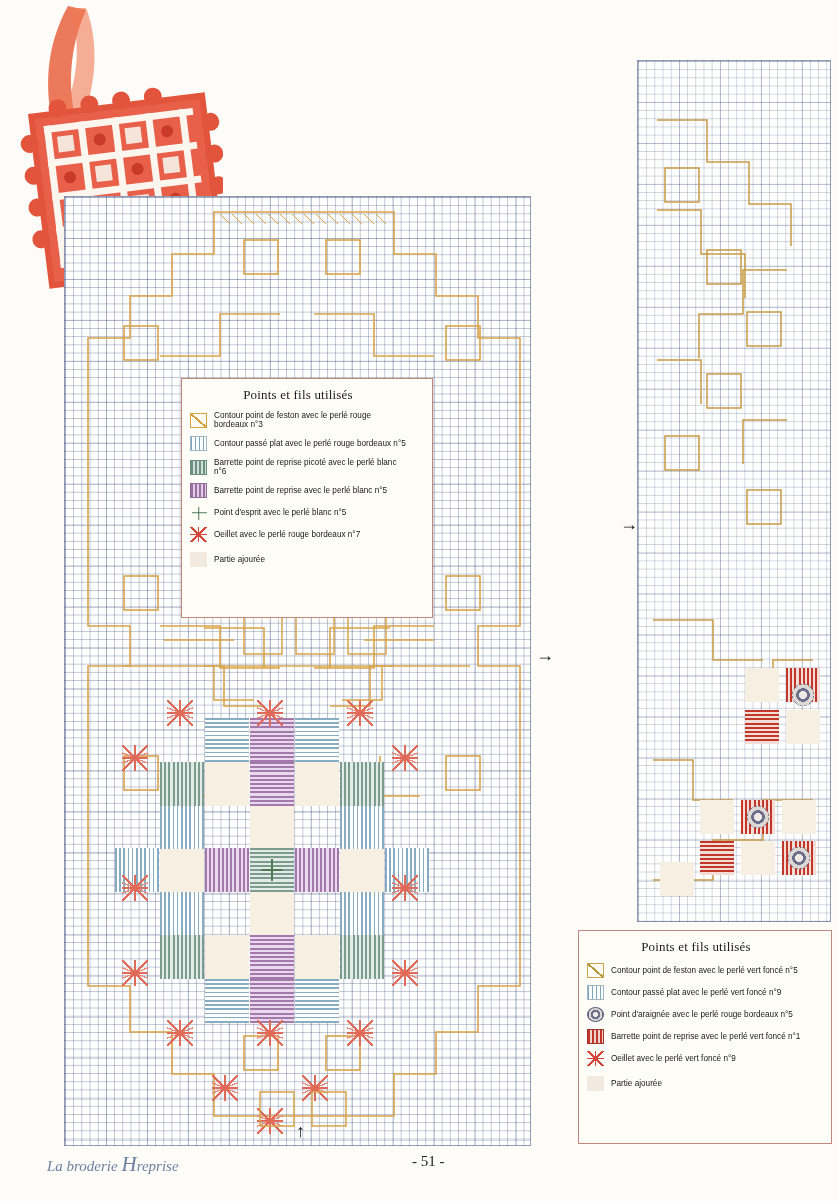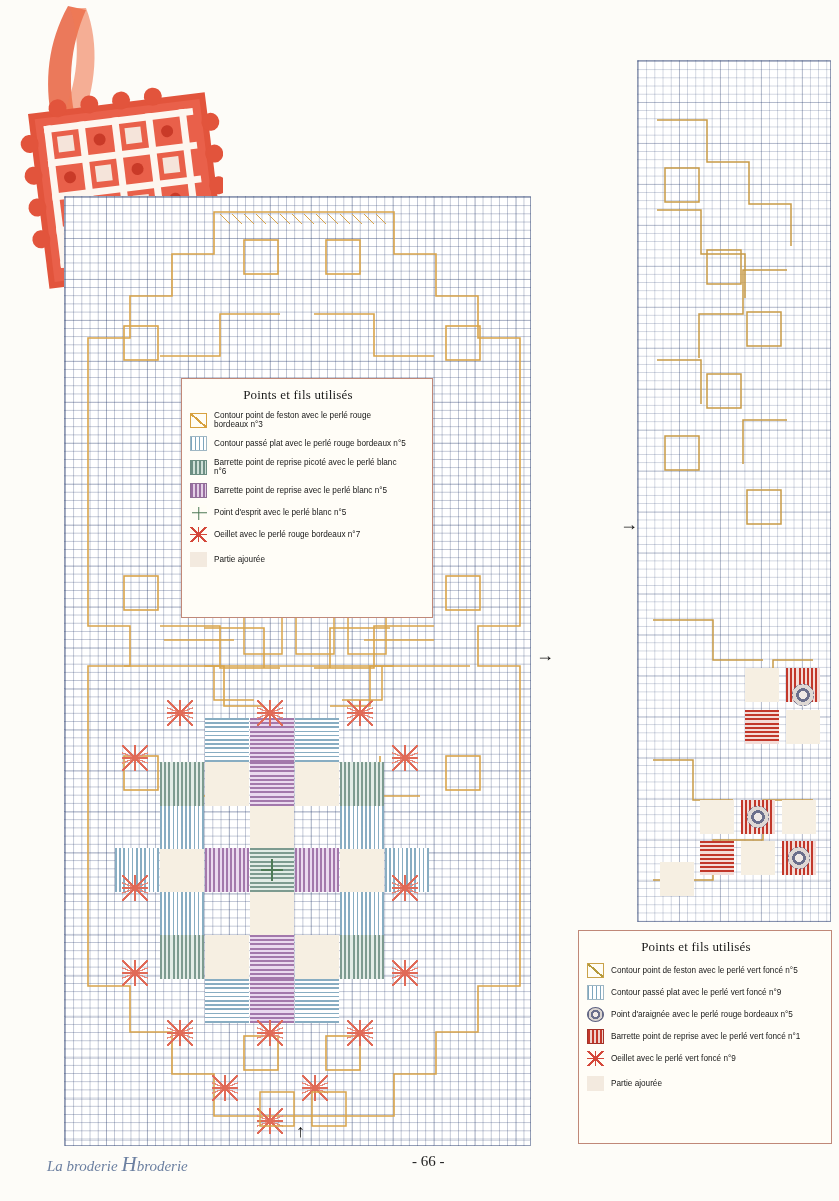--- a/index.html
+++ b/index.html
@@ -454,17 +454,17 @@
       <span class="swatch sw-oeillet"></span>
       <span>Oeillet avec le perlé vert foncé n°9</span>
     </div>
     <div class="legend-row" style="margin-top:10px;">
       <span class="swatch sw-ajouree"></span>
       <span>Partie ajourée</span>
     </div>
   </div>
 
   <div class="footer-left">
-    <span>La broderie </span><span class="cap">H</span><span>broderie</span>
-  </div>
-  <div class="footer-page">- 66 -</div>
+    <span>La broderie </span><span class="cap">H</span><span>reprise</span>
+  </div>
+  <div class="footer-page">- 51 -</div>
 
 </div>
 
 </body></html>

